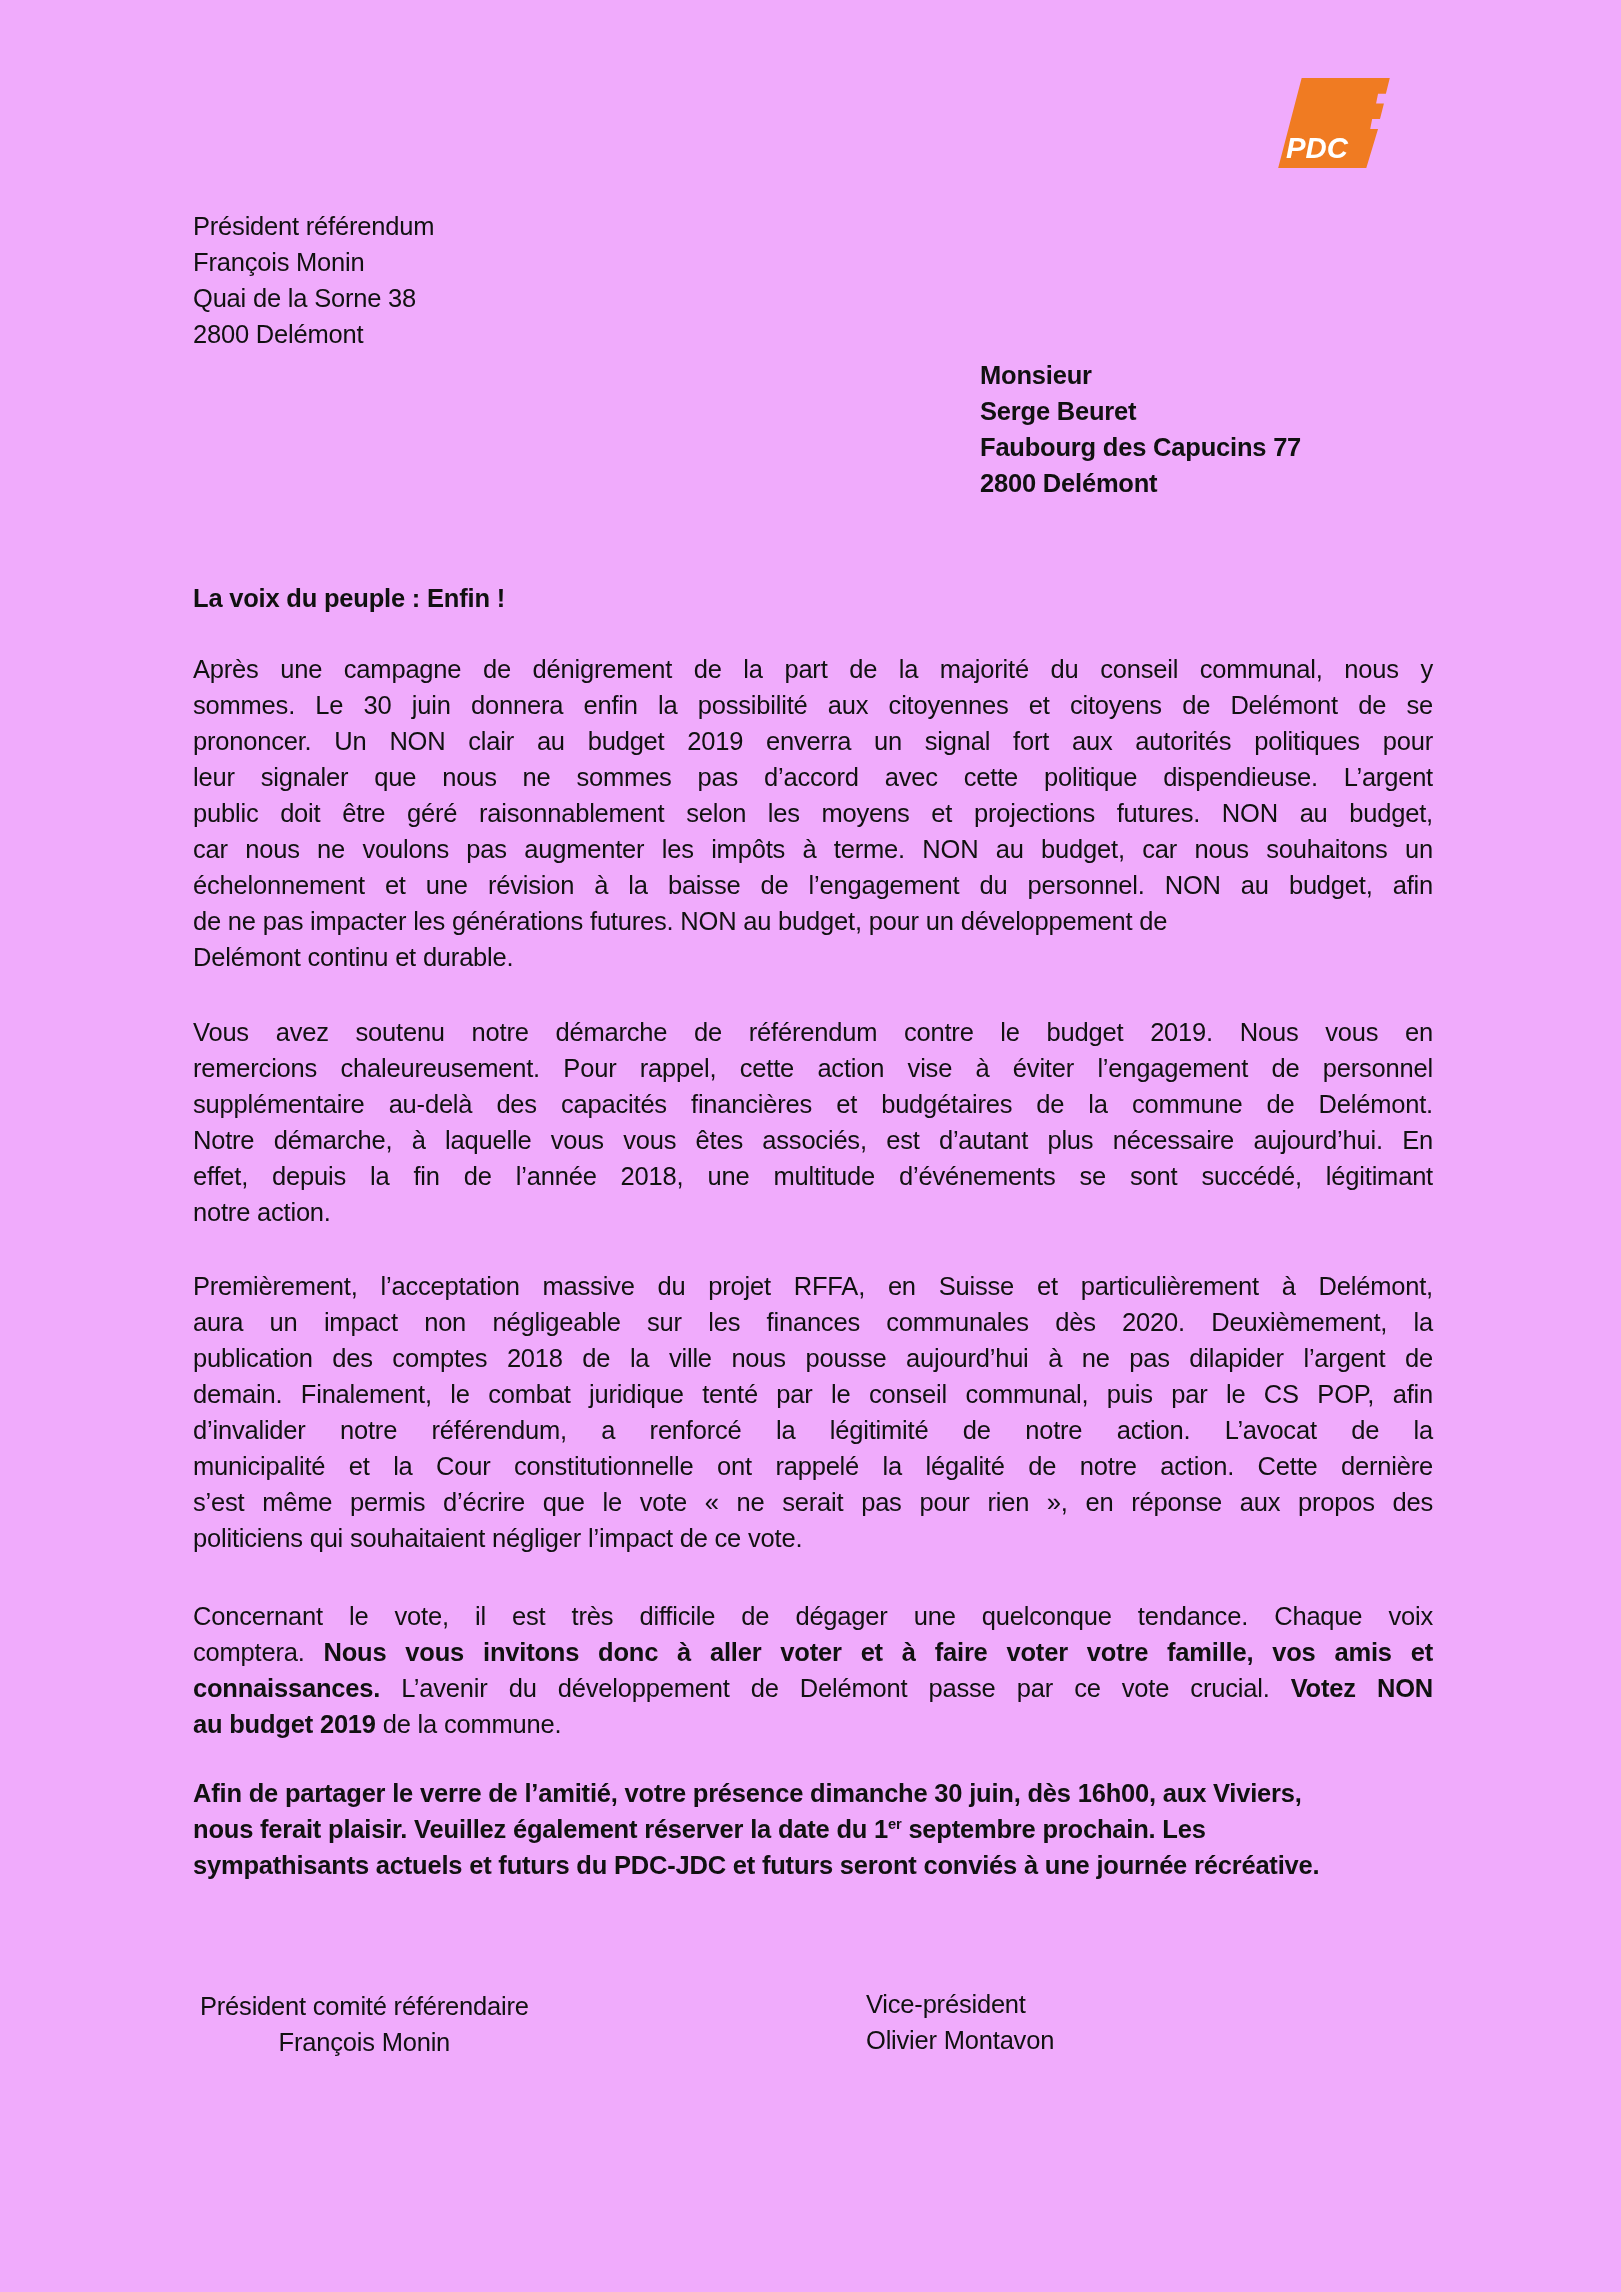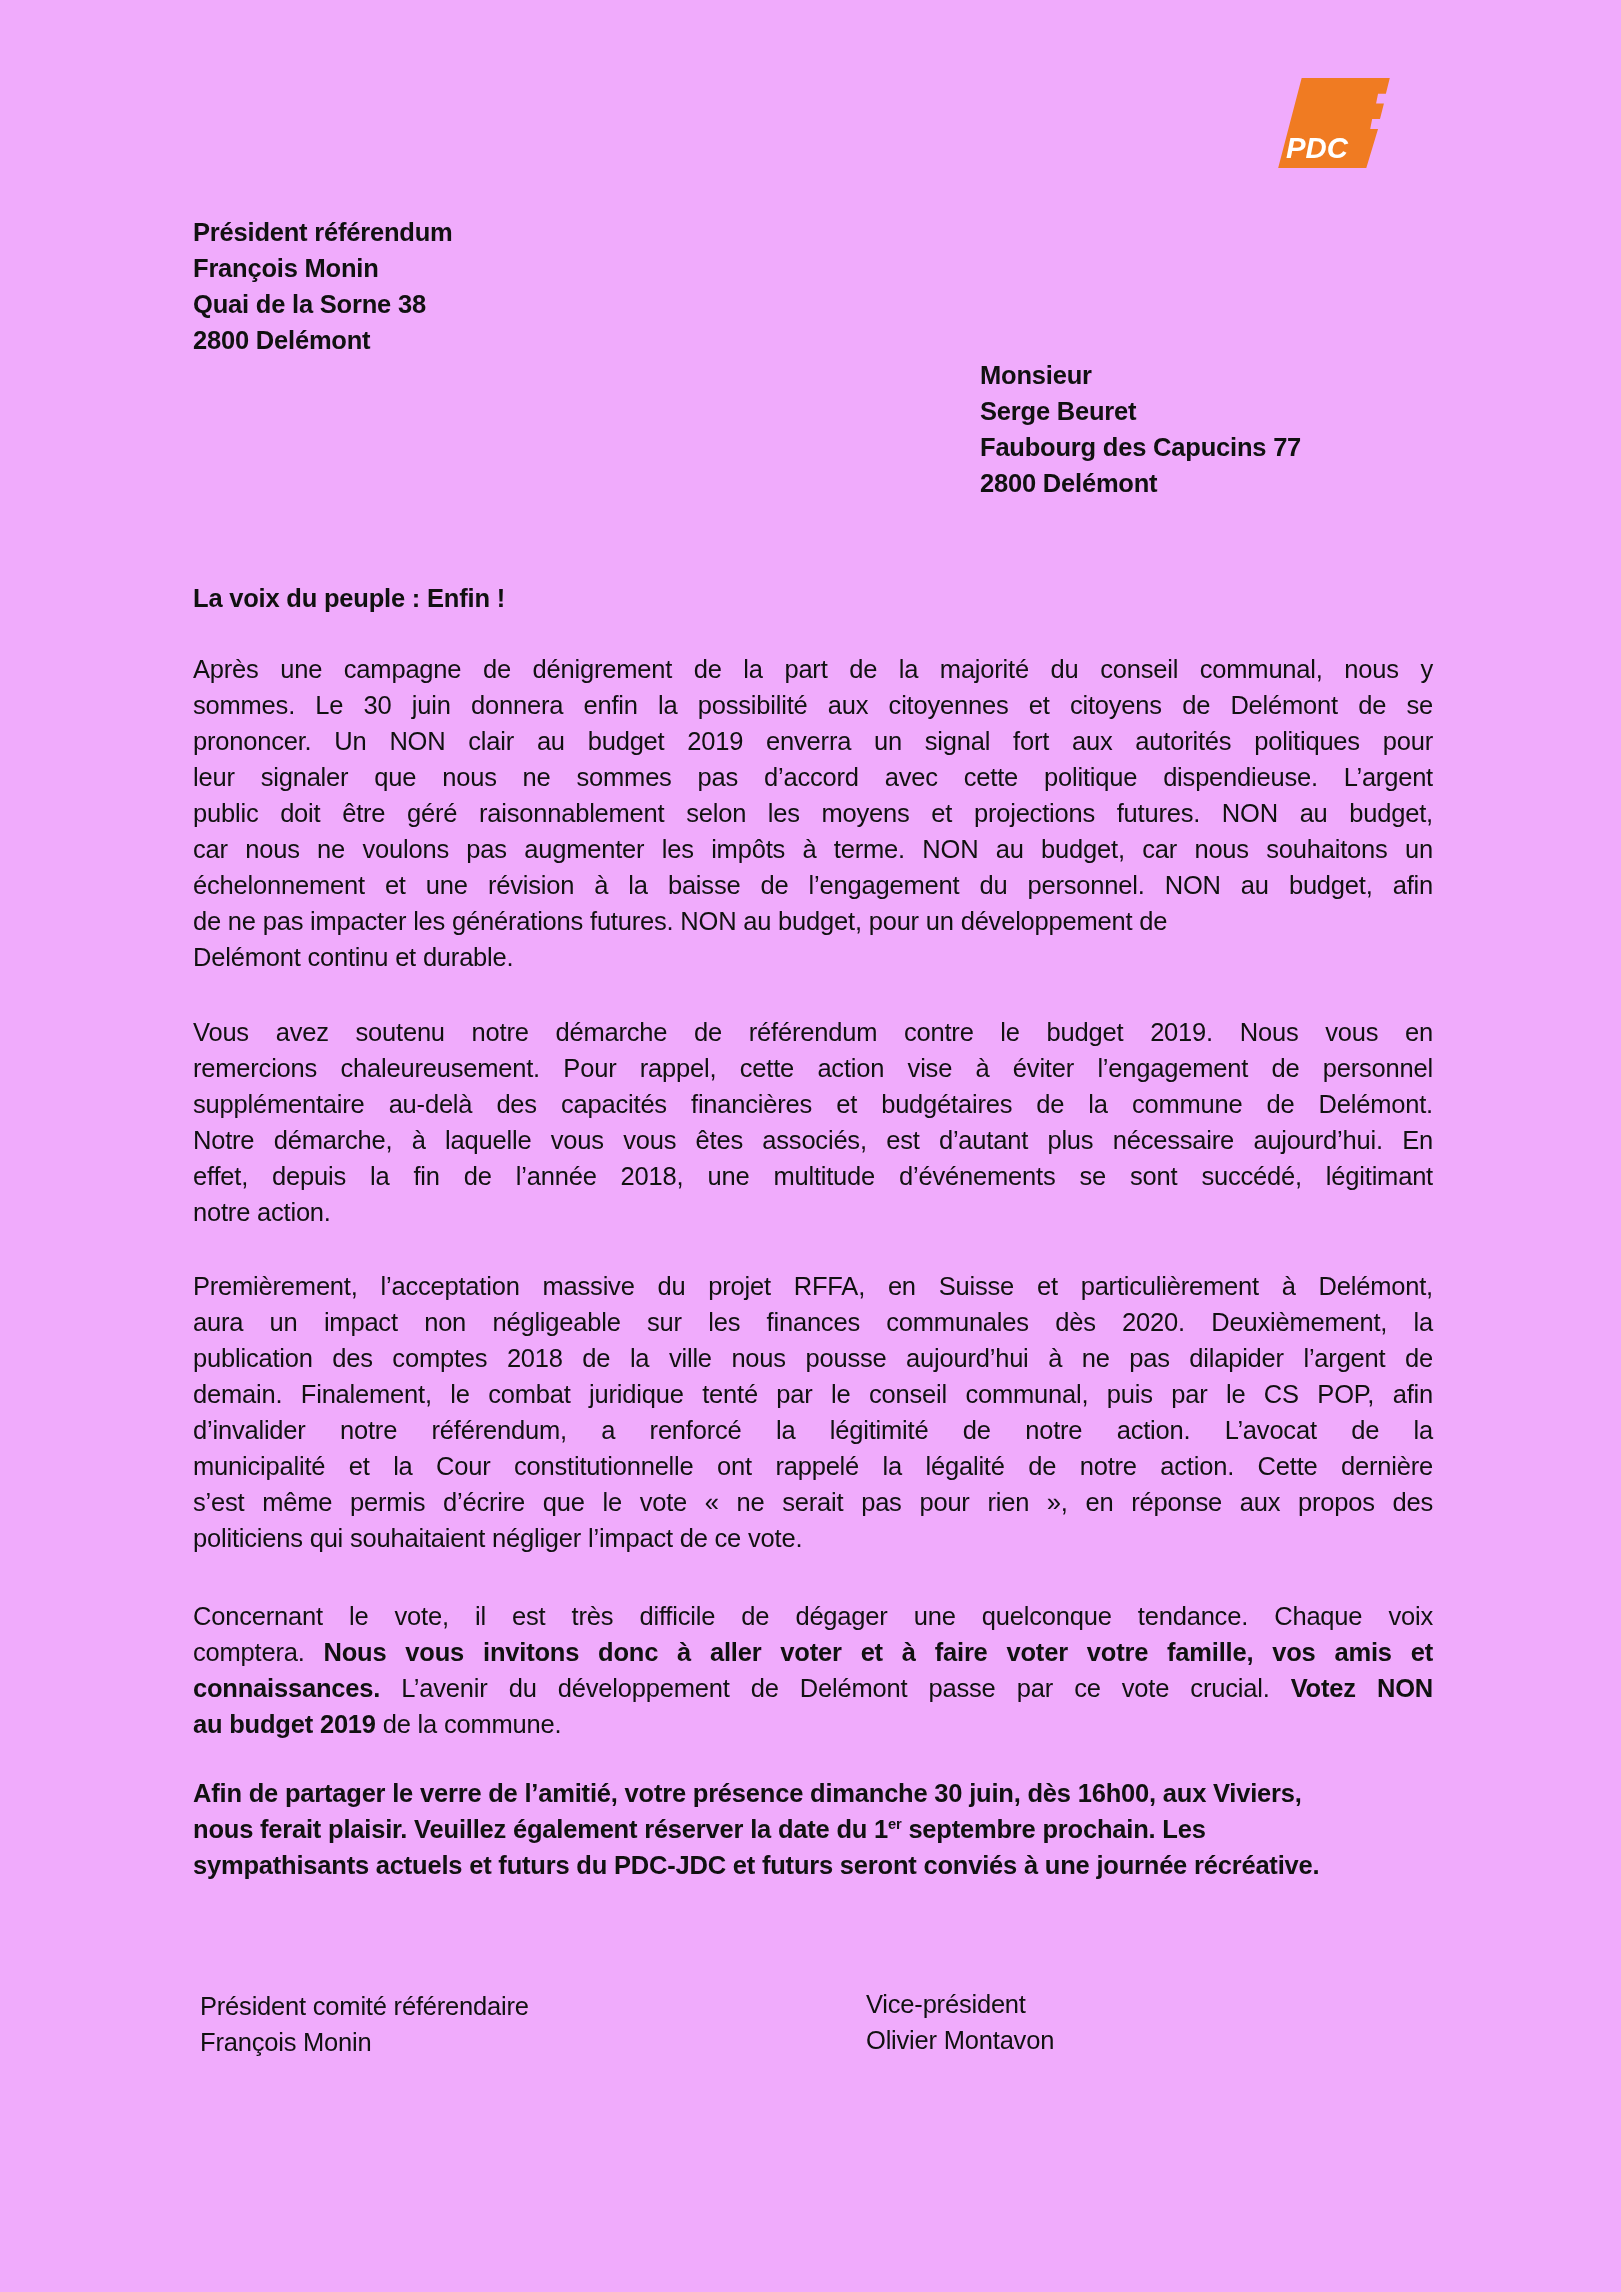--- a/index.html
+++ b/index.html
@@ -1,32 +1,32 @@
 <!DOCTYPE html>
 <html><head>
 <meta charset="utf-8">
 <style>
   html, body { margin:0; padding:0; background:#ffffff; }
   body { width:1621px; height:2293px; position:relative; overflow:hidden;
          font-family:"Liberation Sans", "DejaVu Sans", sans-serif; color:#111; }
   .page { position:absolute; left:0; top:0; width:1621px; height:2293px; background:#f0abfc; }
   .logo { position:absolute; left:1274px; top:76px; width:118px; height:94px; }
   .txt { position:absolute; font-size:25.5px; line-height:36px; letter-spacing:-0.2px; }
-  .sender { left:193px; top:214px;font-weight:bold; }
+  .sender { left:193px; top:208px; }
   .recipient { left:980px; top:357px; font-weight:bold; }
   .subject { left:193px; top:580px; font-weight:bold; }
   .para { left:193px; width:1240px; text-align:justify; }
   .para .ln { display:block; text-align:justify; text-align-last:justify; white-space:nowrap; }
   .para .ln.last { text-align-last:left; }
   .p1 { top:651px; }
   .p2 { top:1014px; }
   .p3 { top:1268px; }
   .p4 { top:1598px; }
   .p5 { top:1775px;font-weight:bold; }
-  .sig-left { left:200px; top:1988px; }
+  .sig-left { left:200px; top:1988px;text-align:center; }
   .sig-right { left:866px; top:1986px; }
   b { font-weight:bold; }
   sup { font-size:14.7px; line-height:0; vertical-align:super; }
   .line { display:block; }
 </style>
 </head>
 <body>
 
 <div class="page">
 

